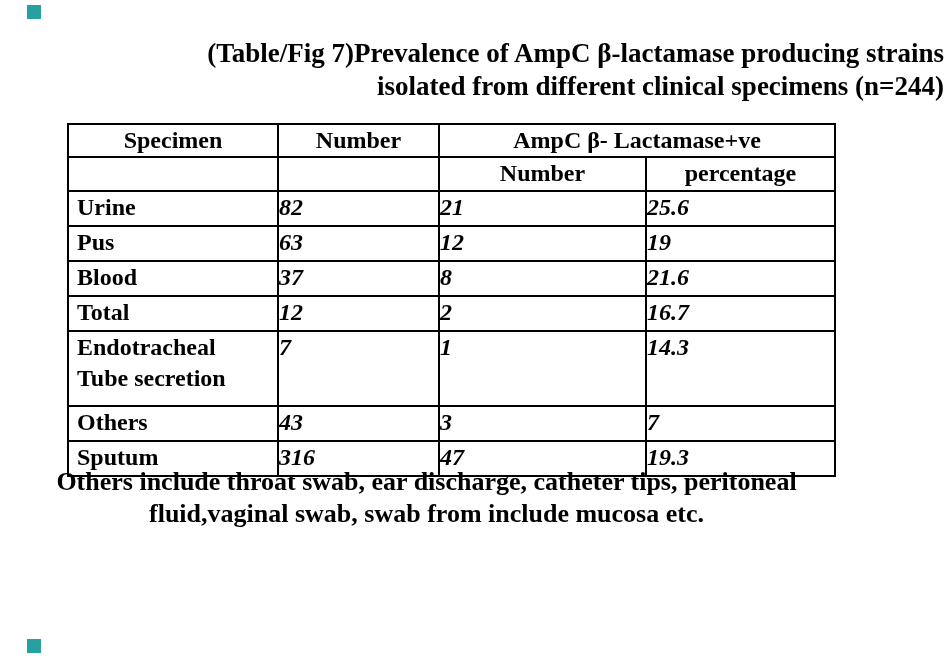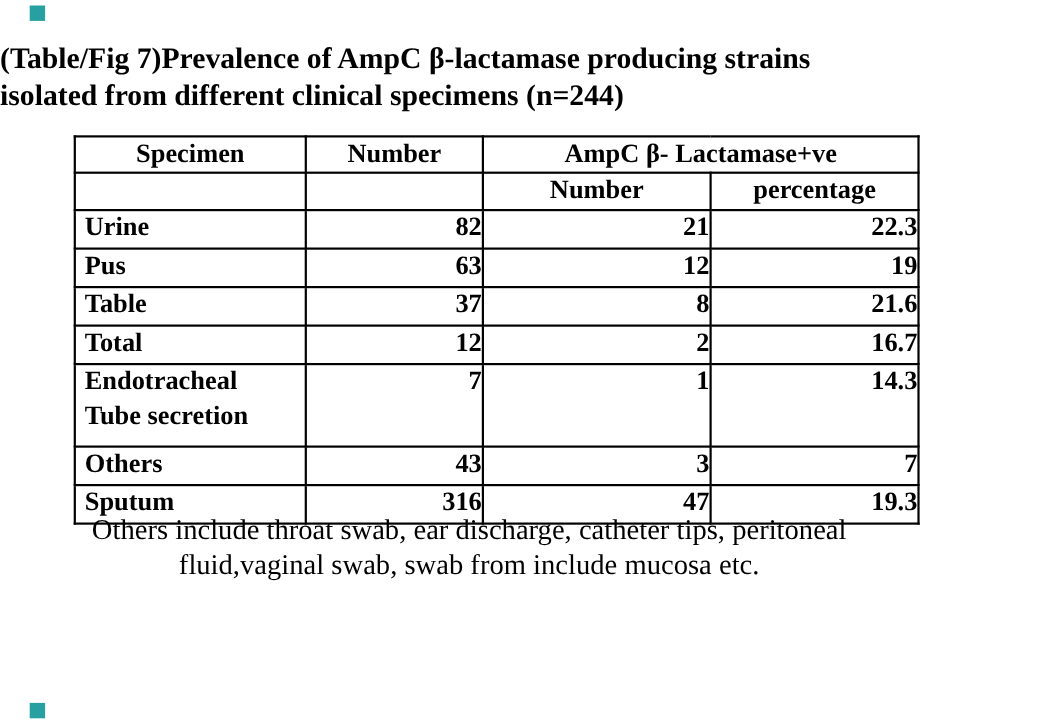--- a/index.html
+++ b/index.html
@@ -30,21 +30,21 @@
     background: #26a0a0;
   }
   .corner-marker.top { top: 5px; }
   .corner-marker.bottom { top: 639px; }
 
   .slide-title {
     position: absolute;
     top: 37px;
     left: 0;
     width: 944px;
-    text-align: left;
+    text-align: right;
     font-size: 27px;
     line-height: 33px;
     font-weight: bold;
   }
 
   table.data-table {
     position: absolute;
     left: 67px;
     top: 123px;
     width: 767px;
@@ -64,31 +64,31 @@
   .data-table th { text-align: center; }
   .data-table tr.hrow1 { height: 20px; padding-left: 12px; }
   .data-table tr.hrow2 { height: 34px; }
   .data-table tr.drow  { height: 35px; }
   .data-table tr.drow-tall { height: 75px; }
   .data-table td.spec {
     text-align: left;
     padding-left: 8px;
     white-space: pre-line;
   }
-  .data-table td.num { text-align: right; }
+  .data-table td.num { text-align: left; font-style: italic; }
 
   .footnote {
     position: absolute;
     top: 466px;
     left: 0;
     width: 853px;
     text-align: center;
     font-size: 26px;
     line-height: 32px;
-    font-weight: normal;
+    font-weight: bold;
   }
 </style>
 </head>
 <body>
 
 <div class="slide">
 
   <div class="corner-marker top"></div>
   <div class="corner-marker bottom"></div>
 
@@ -114,30 +114,30 @@
         <th></th>
         <th></th>
         <th>Number</th>
         <th>percentage</th>
       </tr>
 
       <tr class="drow">
         <td class="spec">Urine</td>
         <td class="num">82</td>
         <td class="num">21</td>
-        <td class="num">22.3</td>
+        <td class="num">25.6</td>
       </tr>
       <tr class="drow">
         <td class="spec">Pus</td>
         <td class="num">63</td>
         <td class="num">12</td>
         <td class="num">19</td>
       </tr>
       <tr class="drow">
-        <td class="spec">Table</td>
+        <td class="spec">Blood</td>
         <td class="num">37</td>
         <td class="num">8</td>
         <td class="num">21.6</td>
       </tr>
       <tr class="drow">
         <td class="spec">Total</td>
         <td class="num">12</td>
         <td class="num">2</td>
         <td class="num">16.7</td>
       </tr>

